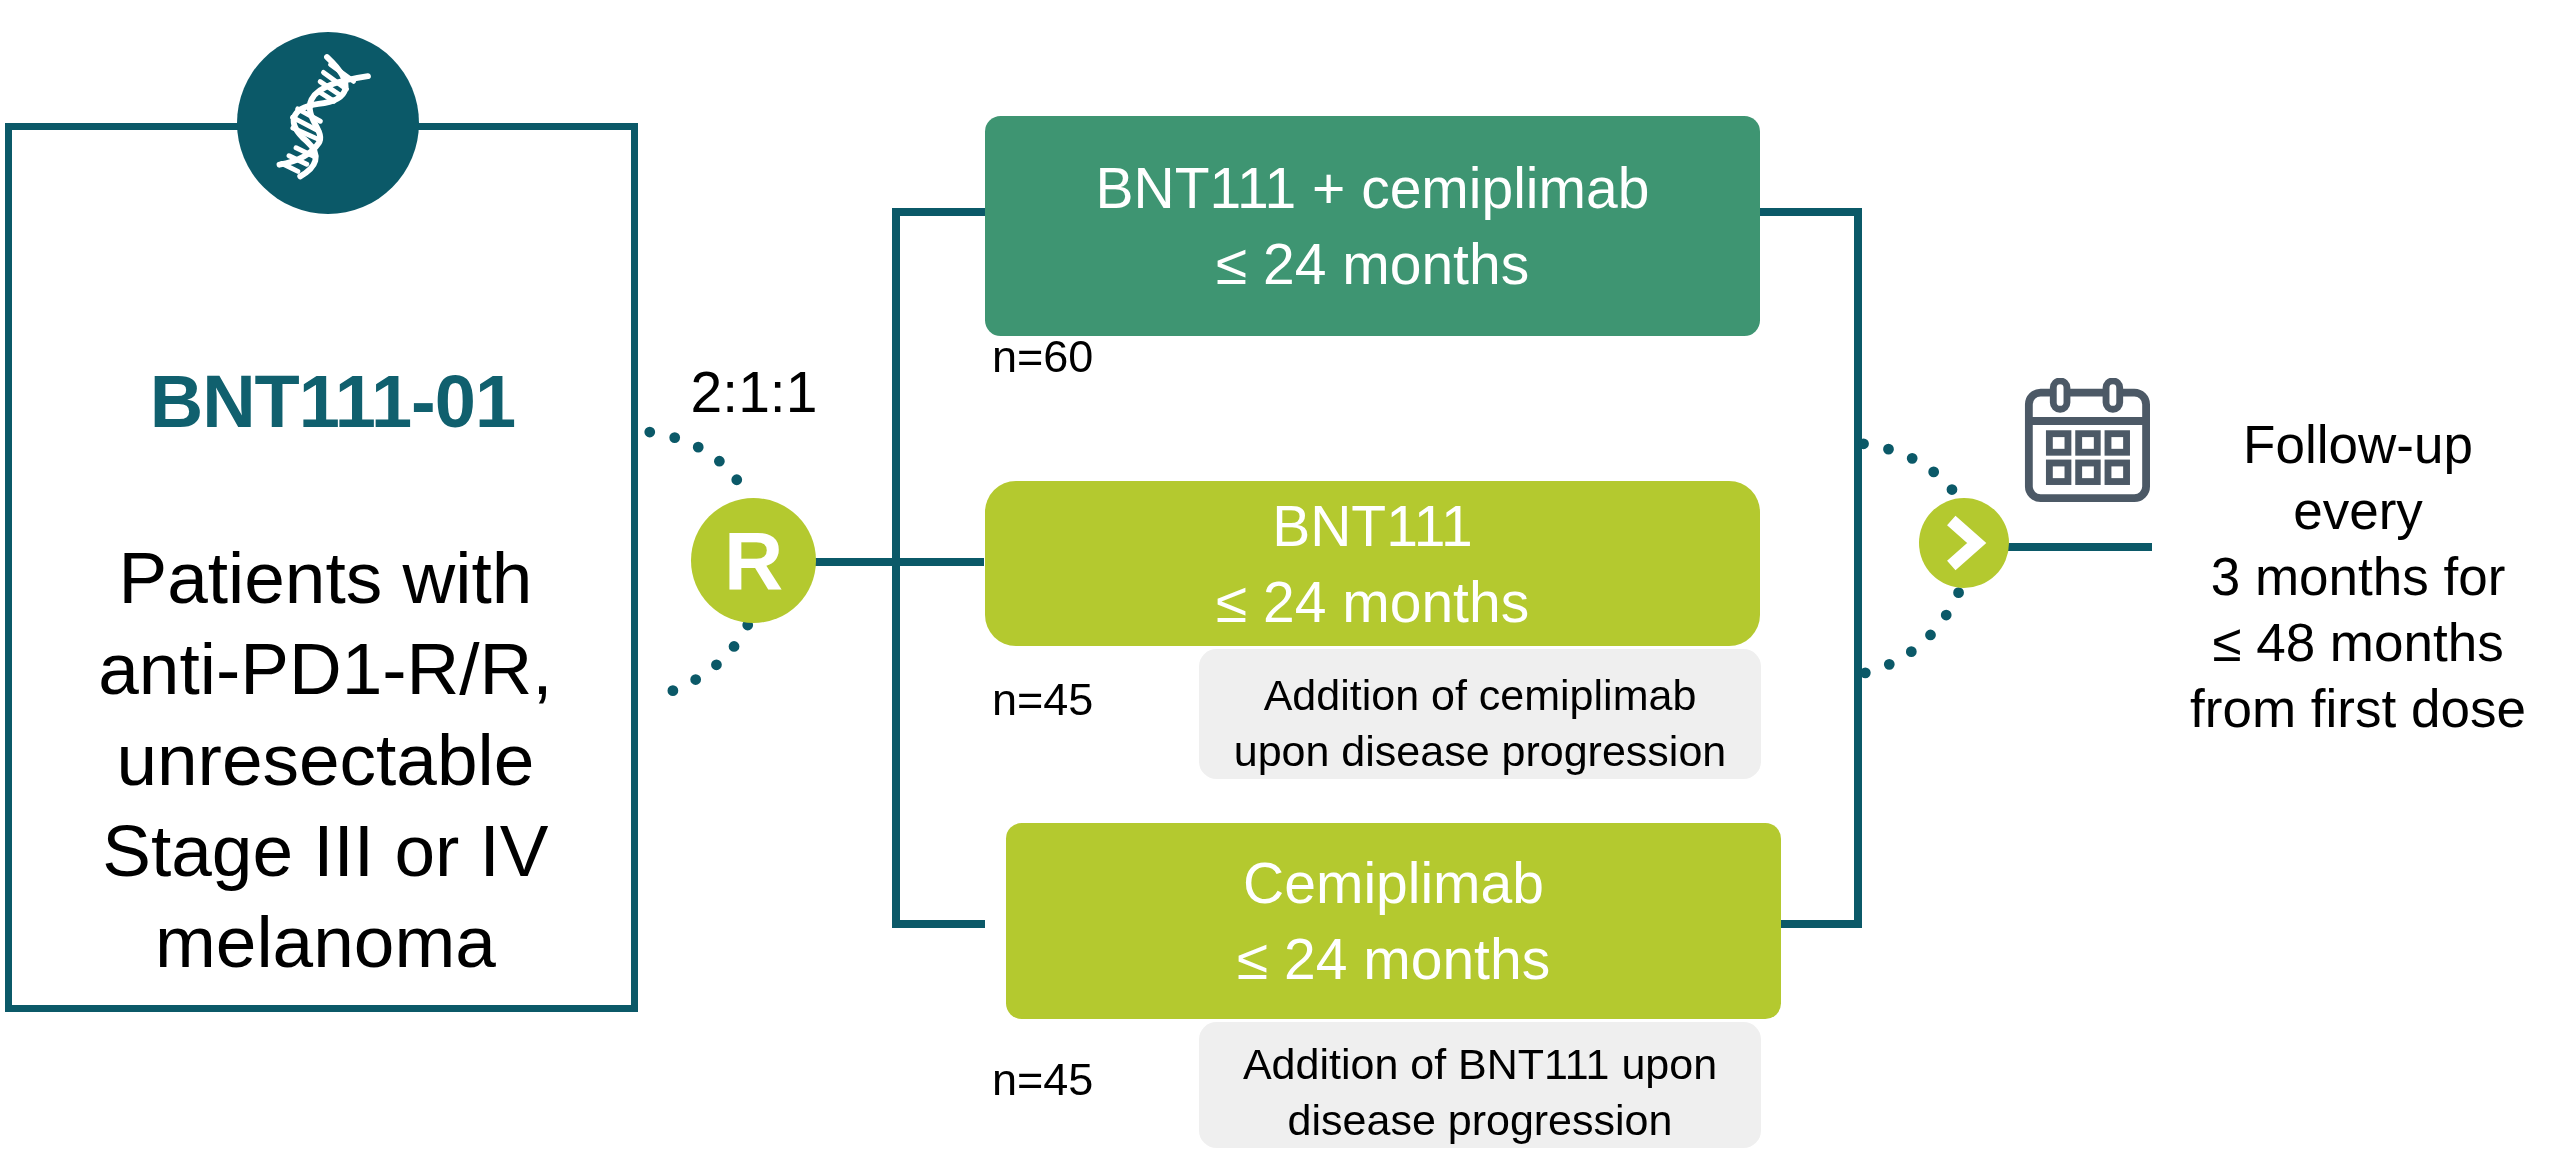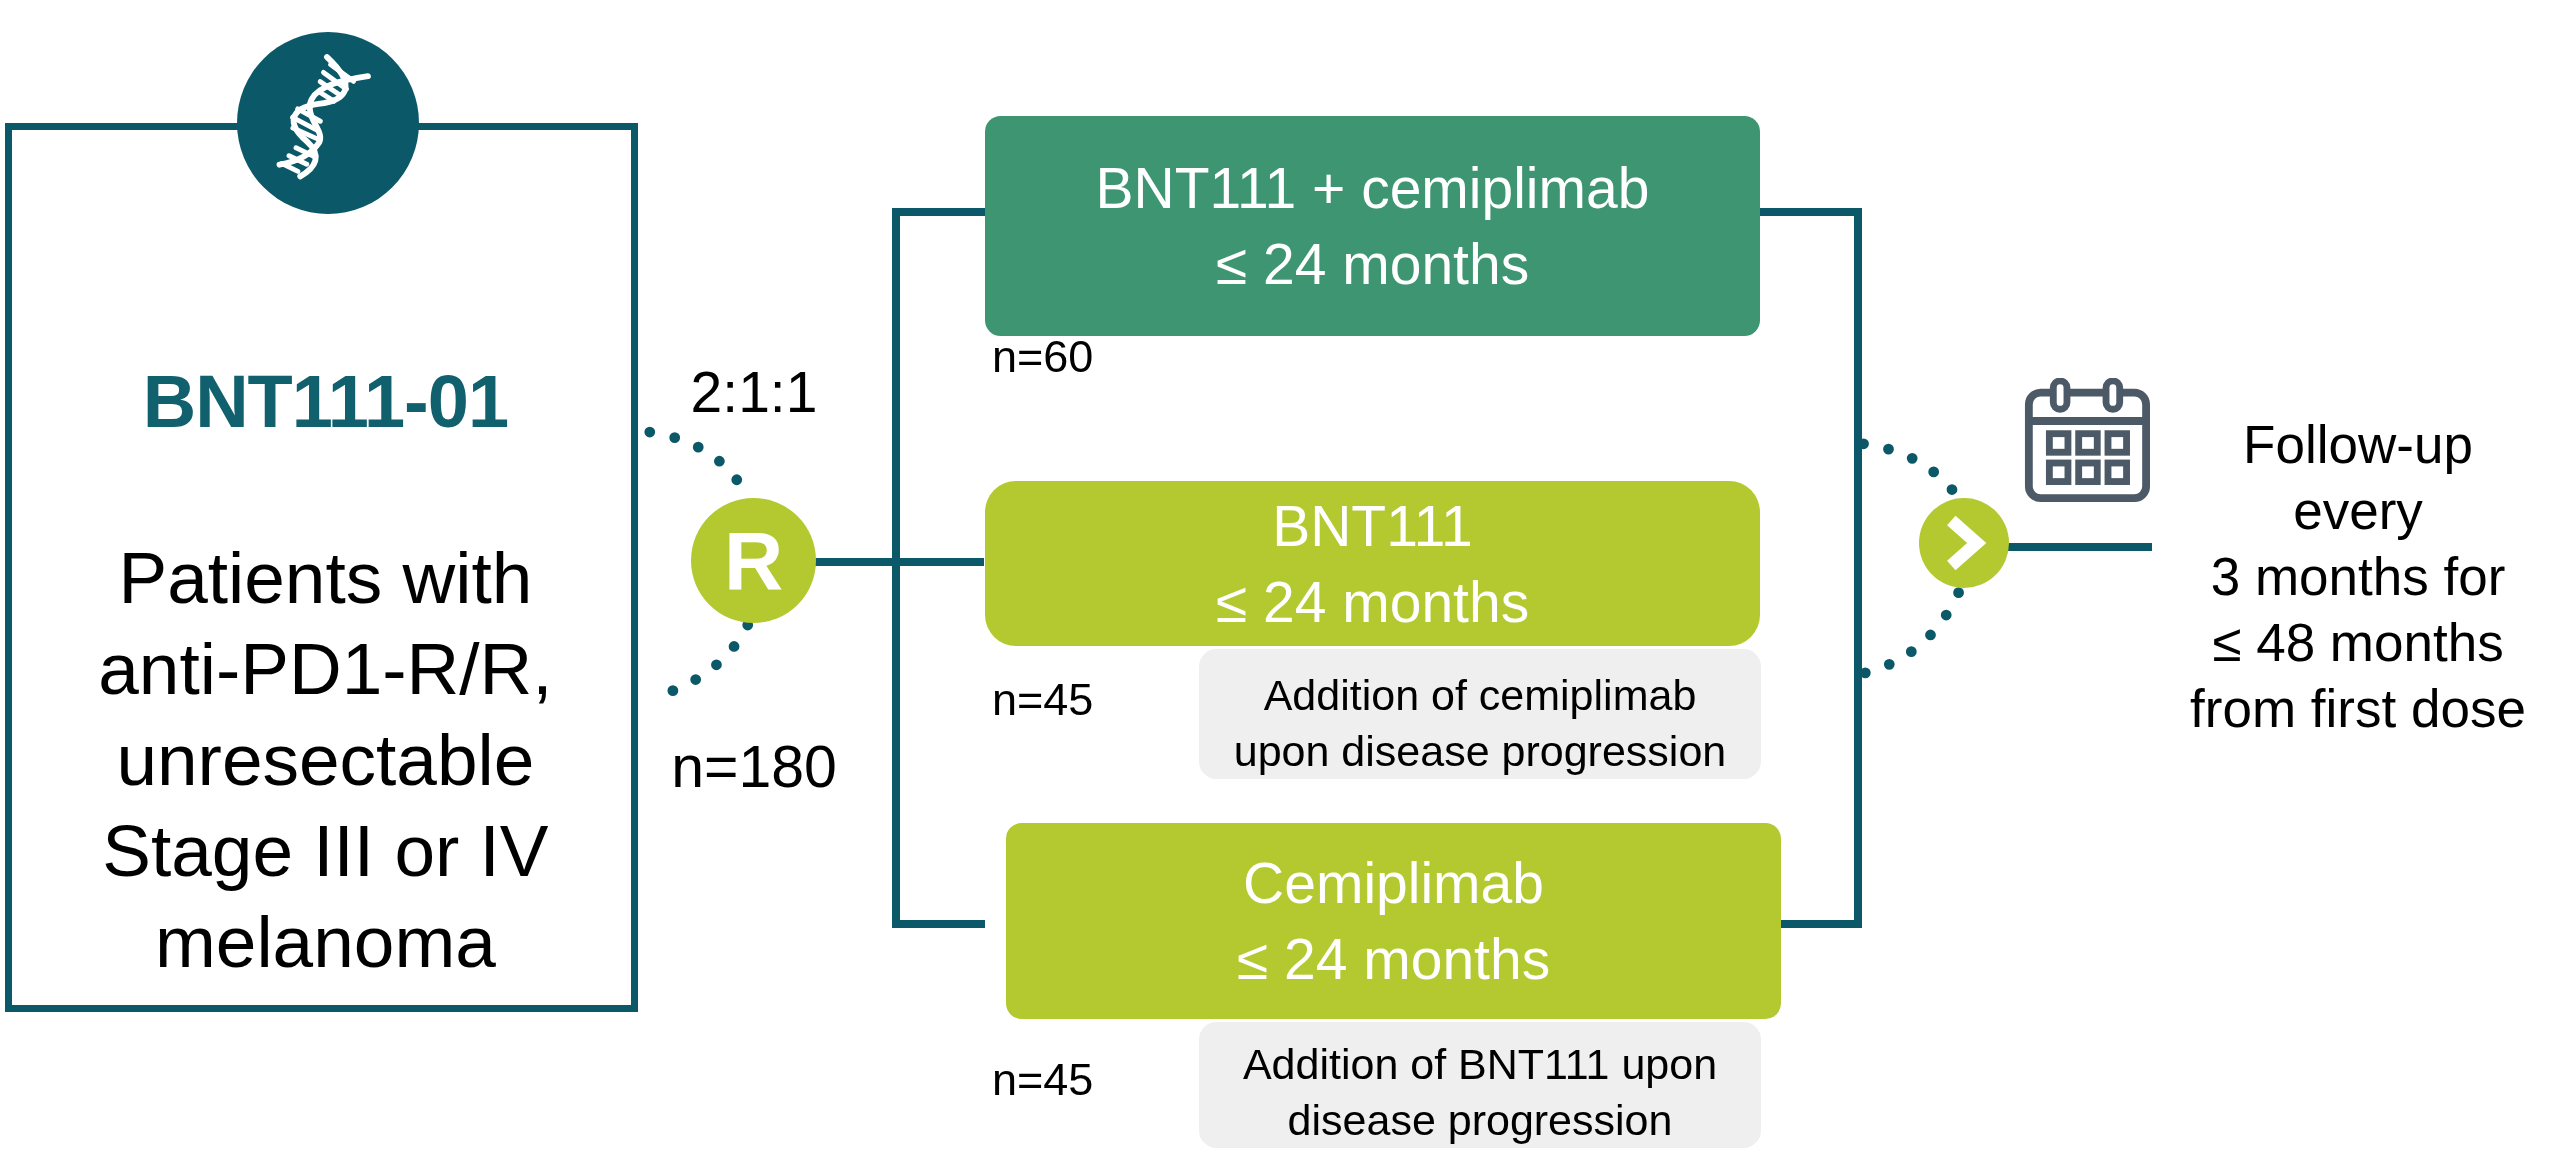--- a/index.html
+++ b/index.html
@@ -7,21 +7,21 @@
     --note-bg:#efefef; --calendar-gray:#4c5966; --text:#000000; --white:#ffffff;
   }
   html,body{margin:0;padding:0;background:#fff;}
   #diagram{
     position:relative; width:2576px; height:1155px; background:var(--white);
     font-family:"Liberation Sans", sans-serif; color:var(--text); overflow:hidden;
   }
   .abs{position:absolute;}
   .left-box{left:4.9px; top:123px; width:633px; height:889px; border:7.8px solid var(--teal); background:var(--white); box-sizing:border-box;}
   .dna-badge{left:236px; top:32px; width:184px; height:182px;}
-  .study-title{left:5.9px; top:359px; width:639px; text-align:center; font-size:74px; font-weight:bold; color:var(--teal-text); letter-spacing:-1px;}
+  .study-title{left:5.9px; top:359px; width:639px; text-align:center; font-size:74px; font-weight:bold; color:var(--teal-text); letter-spacing:-1px;padding-left:7px;}
   .desc{left:5.9px; top:532px; width:639px; text-align:center; font-size:73px; line-height:91px; color:var(--text);}
   .hline,.vline{background:var(--teal);}
   .ratio-label{left:656px; top:359px; width:196px; text-align:center; font-size:57px; color:var(--text);}
   .n-total{left:656px; top:733px; width:196px; text-align:center; font-size:59px; color:var(--text);}
   .r-circle{left:691px; top:498px; width:125px; height:125px; border-radius:50%; background:var(--lime);
     display:flex; align-items:center; justify-content:center; font-size:82px; font-weight:bold; color:var(--white);}
   .arm-box{left:985px; width:775px; border-radius:15.7px; display:flex; flex-direction:column; align-items:center; justify-content:center;
     color:var(--white); font-size:57px; line-height:76px; text-align:center;}
   .arm-green{background:var(--green);}
   .arm-lime{background:var(--lime);}
@@ -86,21 +86,20 @@
       <path d="M 763 638 Q 735 693 663 713"></path>
       <path d="M 1902 453 Q 1965 462 1998 507"></path>
       <path d="M 1999 605 Q 1968 672 1899 688"></path>
     </g>
   </svg>
 
   <div class="abs ratio-label">2:1:1</div>
   <div class="abs r-circle">
     <span>R</span>
   </div>
-  <div class="abs n-total">n=180</div>
 
   <div class="abs arm-box arm-green" style="top:116px;height:220px;">
     <div>BNT111 + cemiplimab</div>
     <div>≤ 24 months</div>
   </div>
   <div class="abs n-label" style="left:992px;top:312px;">n=60</div>
 
   <div class="abs arm-box arm-lime" style="top:481px;height:165px;border-radius:31px;">
     <div>BNT111</div>
     <div>≤ 24 months</div>

